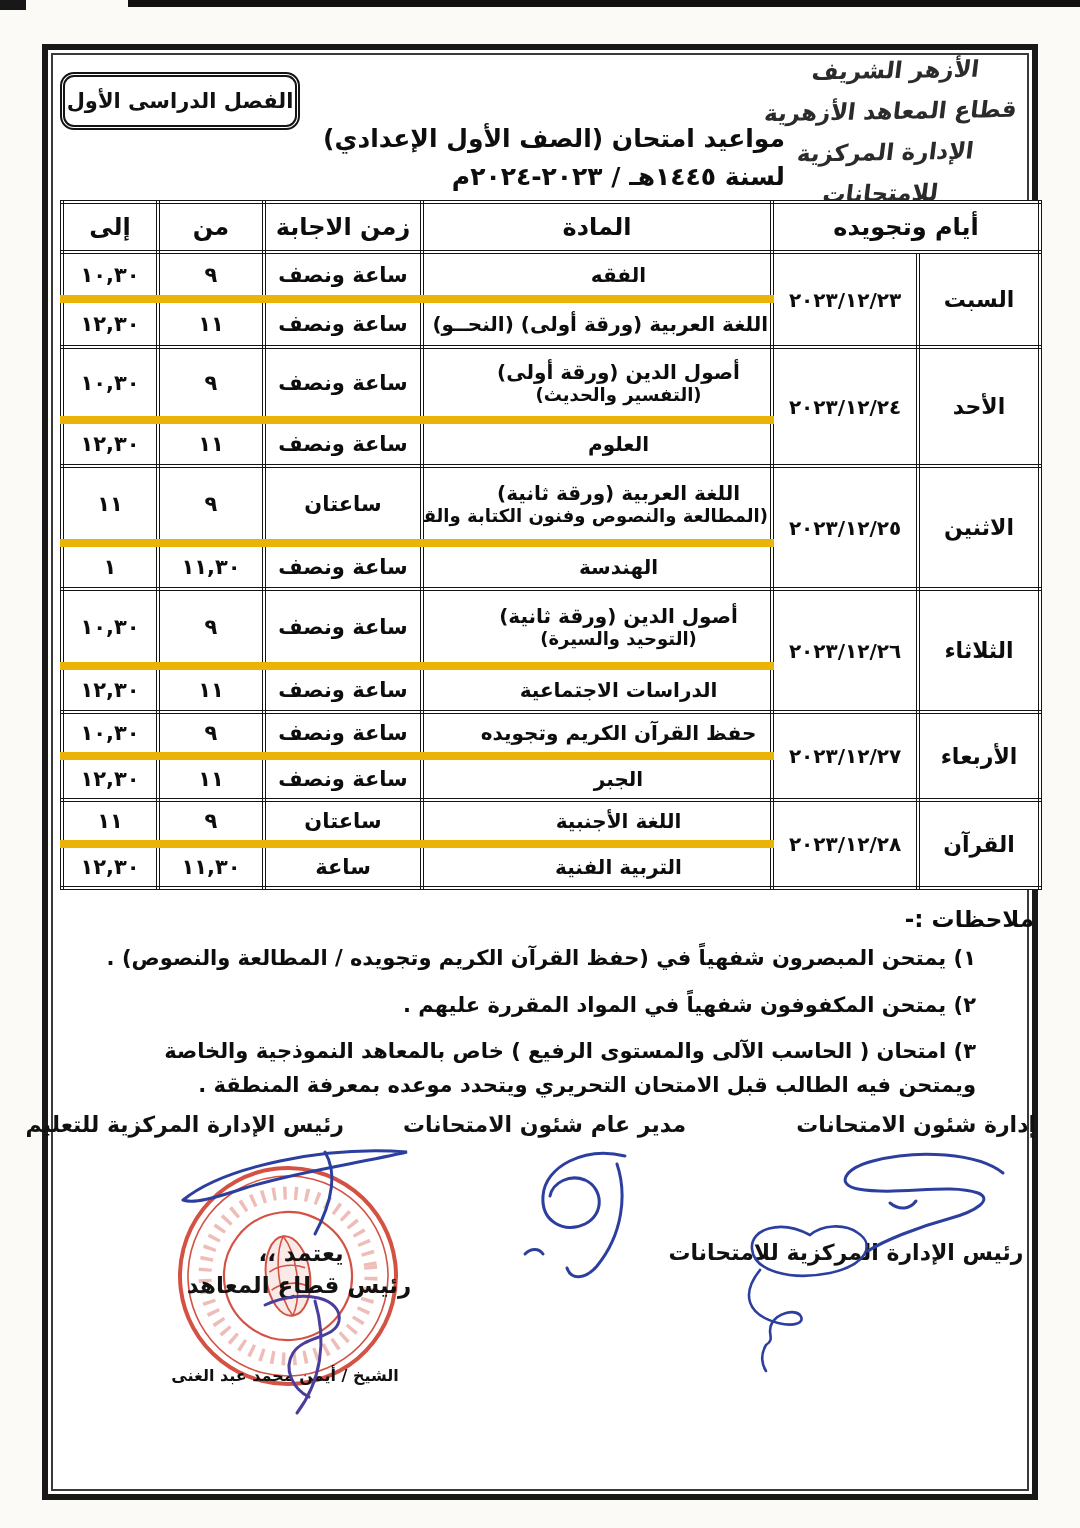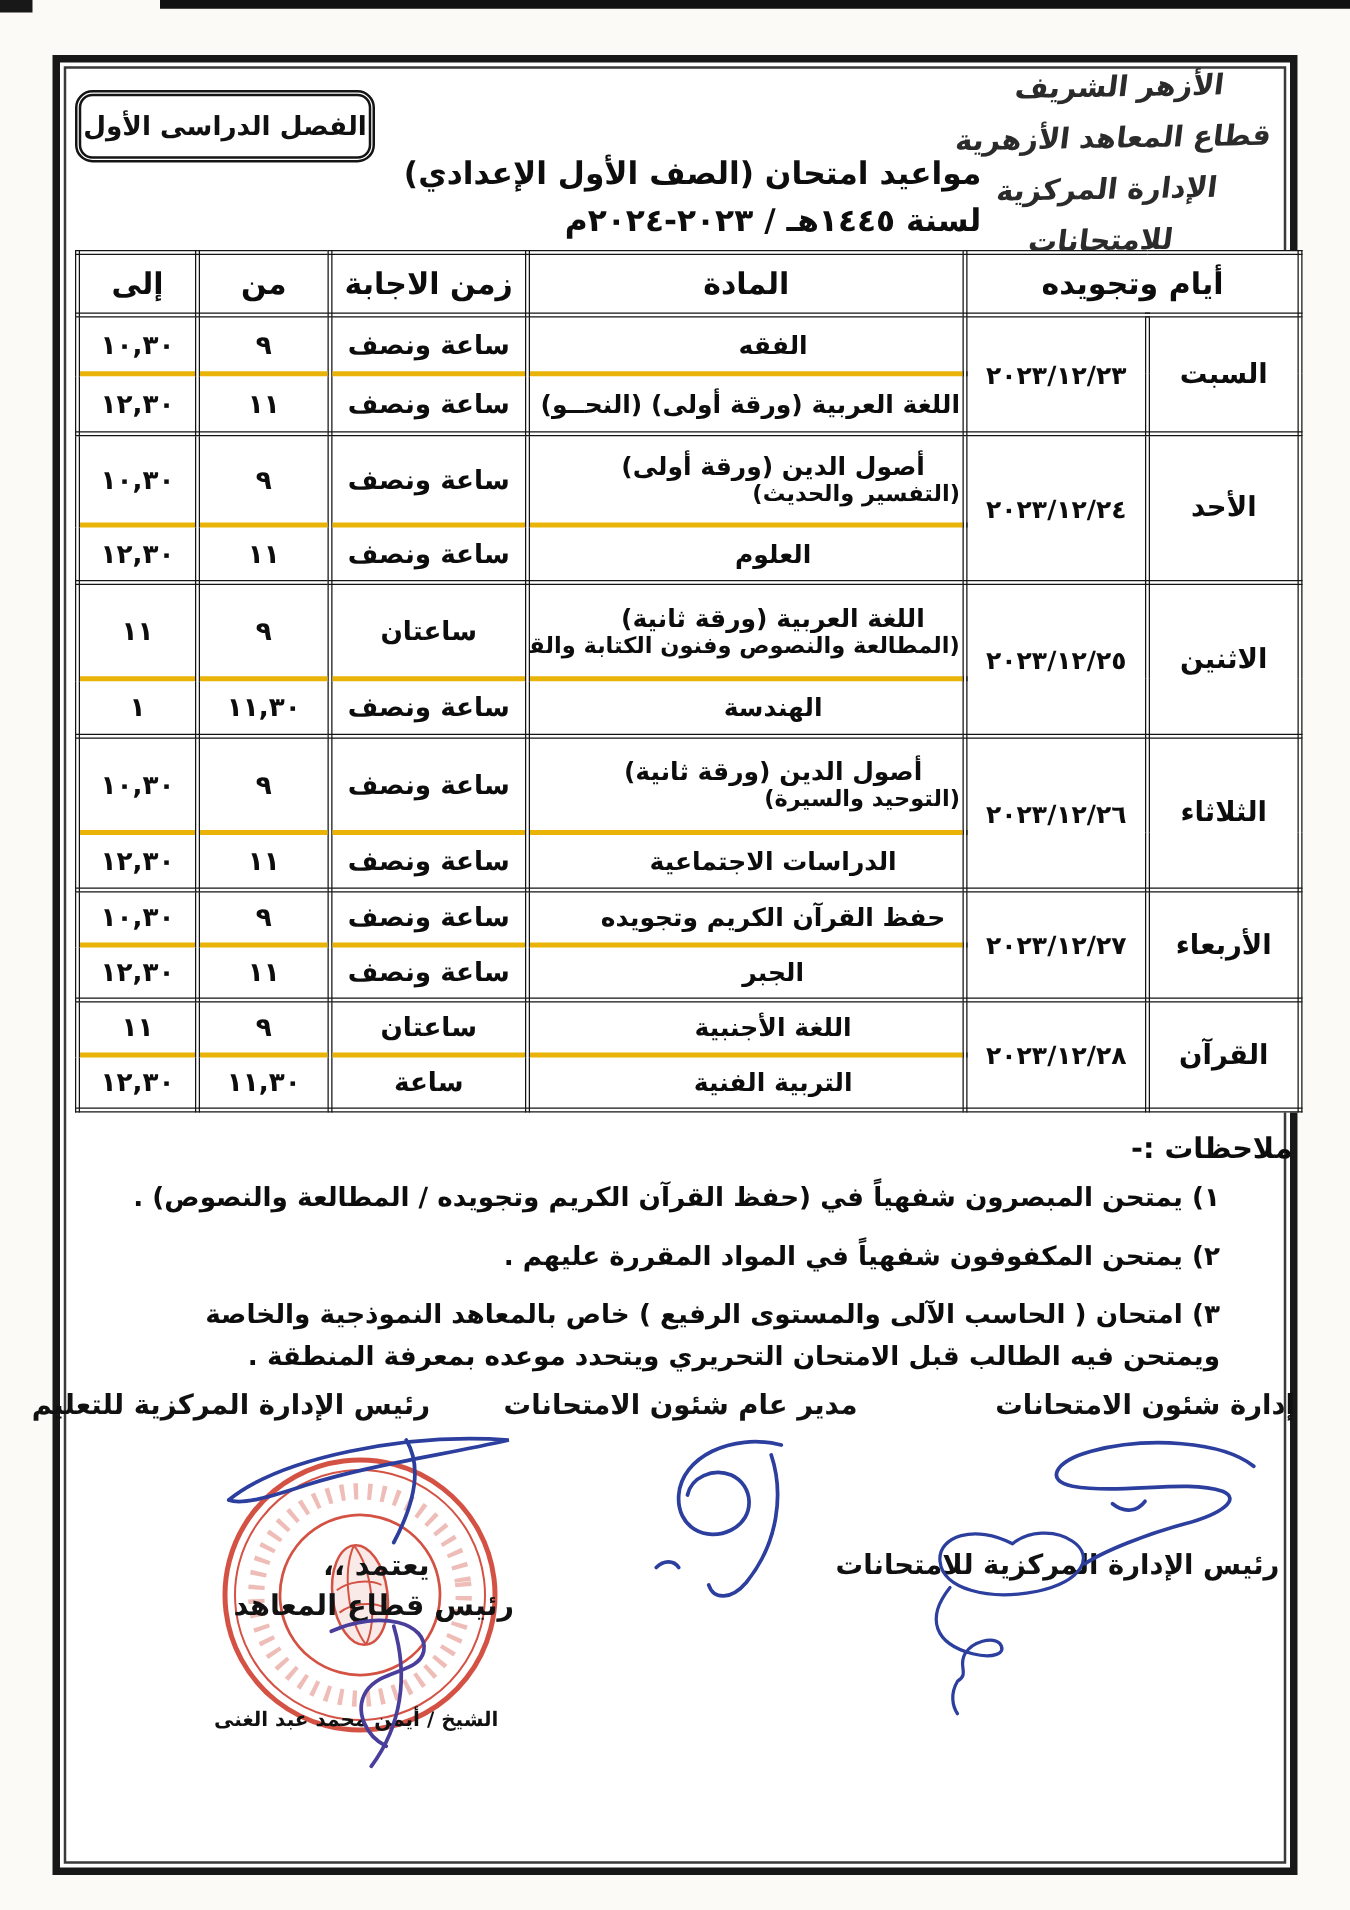--- a/index.html
+++ b/index.html
@@ -42,27 +42,27 @@
     border-collapse:collapse;table-layout:fixed;direction:rtl;
     background:#fff;color:#0d0d0d;
   }
   .exam-table th,.exam-table td{
     border:4px double #141414;
     text-align:center;vertical-align:middle;
     padding:1px 2px;overflow:hidden;
   }
   .exam-table th{font-size:24px;font-weight:bold;}
   tr.row-a td.split{border-bottom:2px solid #141414;}
-  tr.row-b td{border-top:4px solid #eab308;}
+  tr.row-b td{border-top:8px solid #eab308;}
   td.day{font-size:22px;font-weight:bold;}
   td.date{font-size:20px;font-weight:bold;}
   td.date .ltr{direction:ltr;unicode-bidi:embed;}
   td.subject{font-size:20px;font-weight:bold;padding-left:45px;}
   td.subject .s1{white-space:nowrap;}
-  td.subject .s2{white-space:nowrap;font-size:18px;text-align:right;}
+  td.subject .s2{white-space:nowrap;font-size:18px;}
   td.subject .s2:empty{display:none;}
   td.dur,td.num{font-size:21px;font-weight:bold;white-space:nowrap;}
   
   .notes{position:absolute;left:60px;top:906px;width:978px;direction:rtl;color:#0d0d0d;}
   .notes-heading{font-size:23px;font-weight:bold;padding-right:4px;}
   .notes-list{padding:10px 62px 0 36px;}
   .note-item{font-size:21px;font-weight:bold;line-height:1.6;margin-bottom:13px;text-align:right;}
   
   .sig-label{
     position:absolute;direction:rtl;text-align:center;

